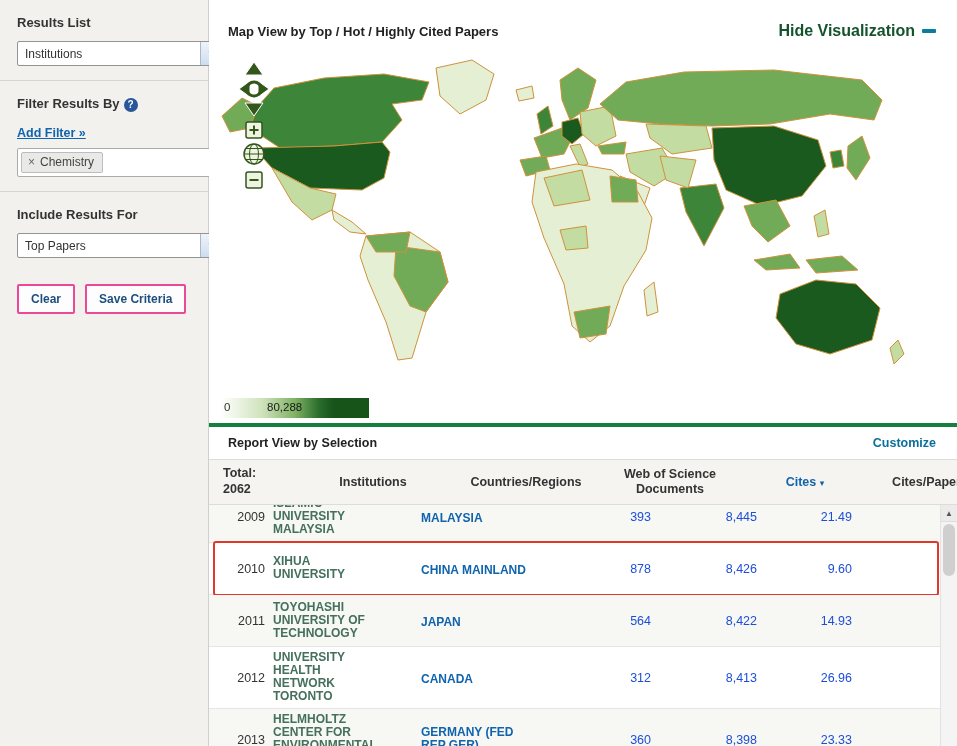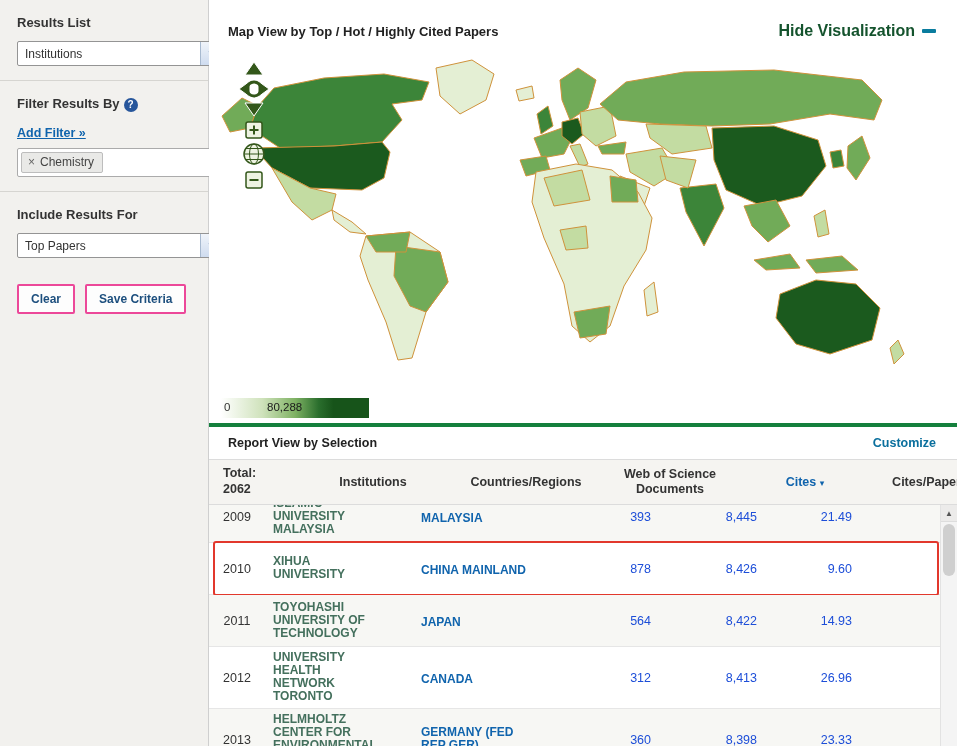--- a/index.html
+++ b/index.html
@@ -53,21 +53,21 @@
   .th-left { text-align: center; }
   .cites-th { color: #1064ad; text-align: center; cursor: pointer; }
   .caret { font-size: 9px; }
 
   .tbody { position: relative; flex: 1; overflow: hidden; }
   .rows { margin-right: 17px; }
   .trow { min-height: 52px; border-bottom: 1px solid #e6e6e6; align-items: center; position: relative; padding: 4px 0; background: #fff; }
   .trow:nth-child(odd) { background: #f7f7f4; }
   .trow:first-child { margin-top: -14px; }
   .trow.hl::after { content: ""; position: absolute; left: 4px; right: 1px; top: -2px; bottom: -2px; border: 2px solid #e2382c; border-radius: 3px; pointer-events: none; }
-  .cell-rank { text-align: center; font-size: 12.5px; color: #333; }
+  .cell-rank { text-align: right; font-size: 12.5px; color: #333; }
   .inst-link { font-size: 12px; font-weight: bold; color: #44705d; text-decoration: none; display: inline-block; max-width: 112px; line-height: 13px; overflow-wrap: break-word; word-wrap: break-word; cursor: pointer; }
   .ctry-link { font-size: 12px; font-weight: bold; color: #1064ad; text-decoration: none; display: inline-block; max-width: 114px; line-height: 13px; cursor: pointer; }
   .cell-num { text-align: right; font-size: 12.5px; color: #1d4ed8; }
   .num-docs { padding-right: 18px; }
   .num-cites { padding-right: 20px; }
   .num-cpp { padding-right: 28px; }
 
   .scrollbar { position: absolute; right: 0; top: 0; bottom: 0; width: 17px; background: #f4f4f4; border-left: 1px solid #e2e2e2; }
   .sb-up { height: 17px; background: #ecebea; display: flex; align-items: center; justify-content: center; font-size: 8px; color: #555; border-bottom: 1px solid #ddd; cursor: pointer; }
   .sb-thumb { margin: 2px; height: 52px; background: #cfcfcf; border-radius: 8px; cursor: grab; }

